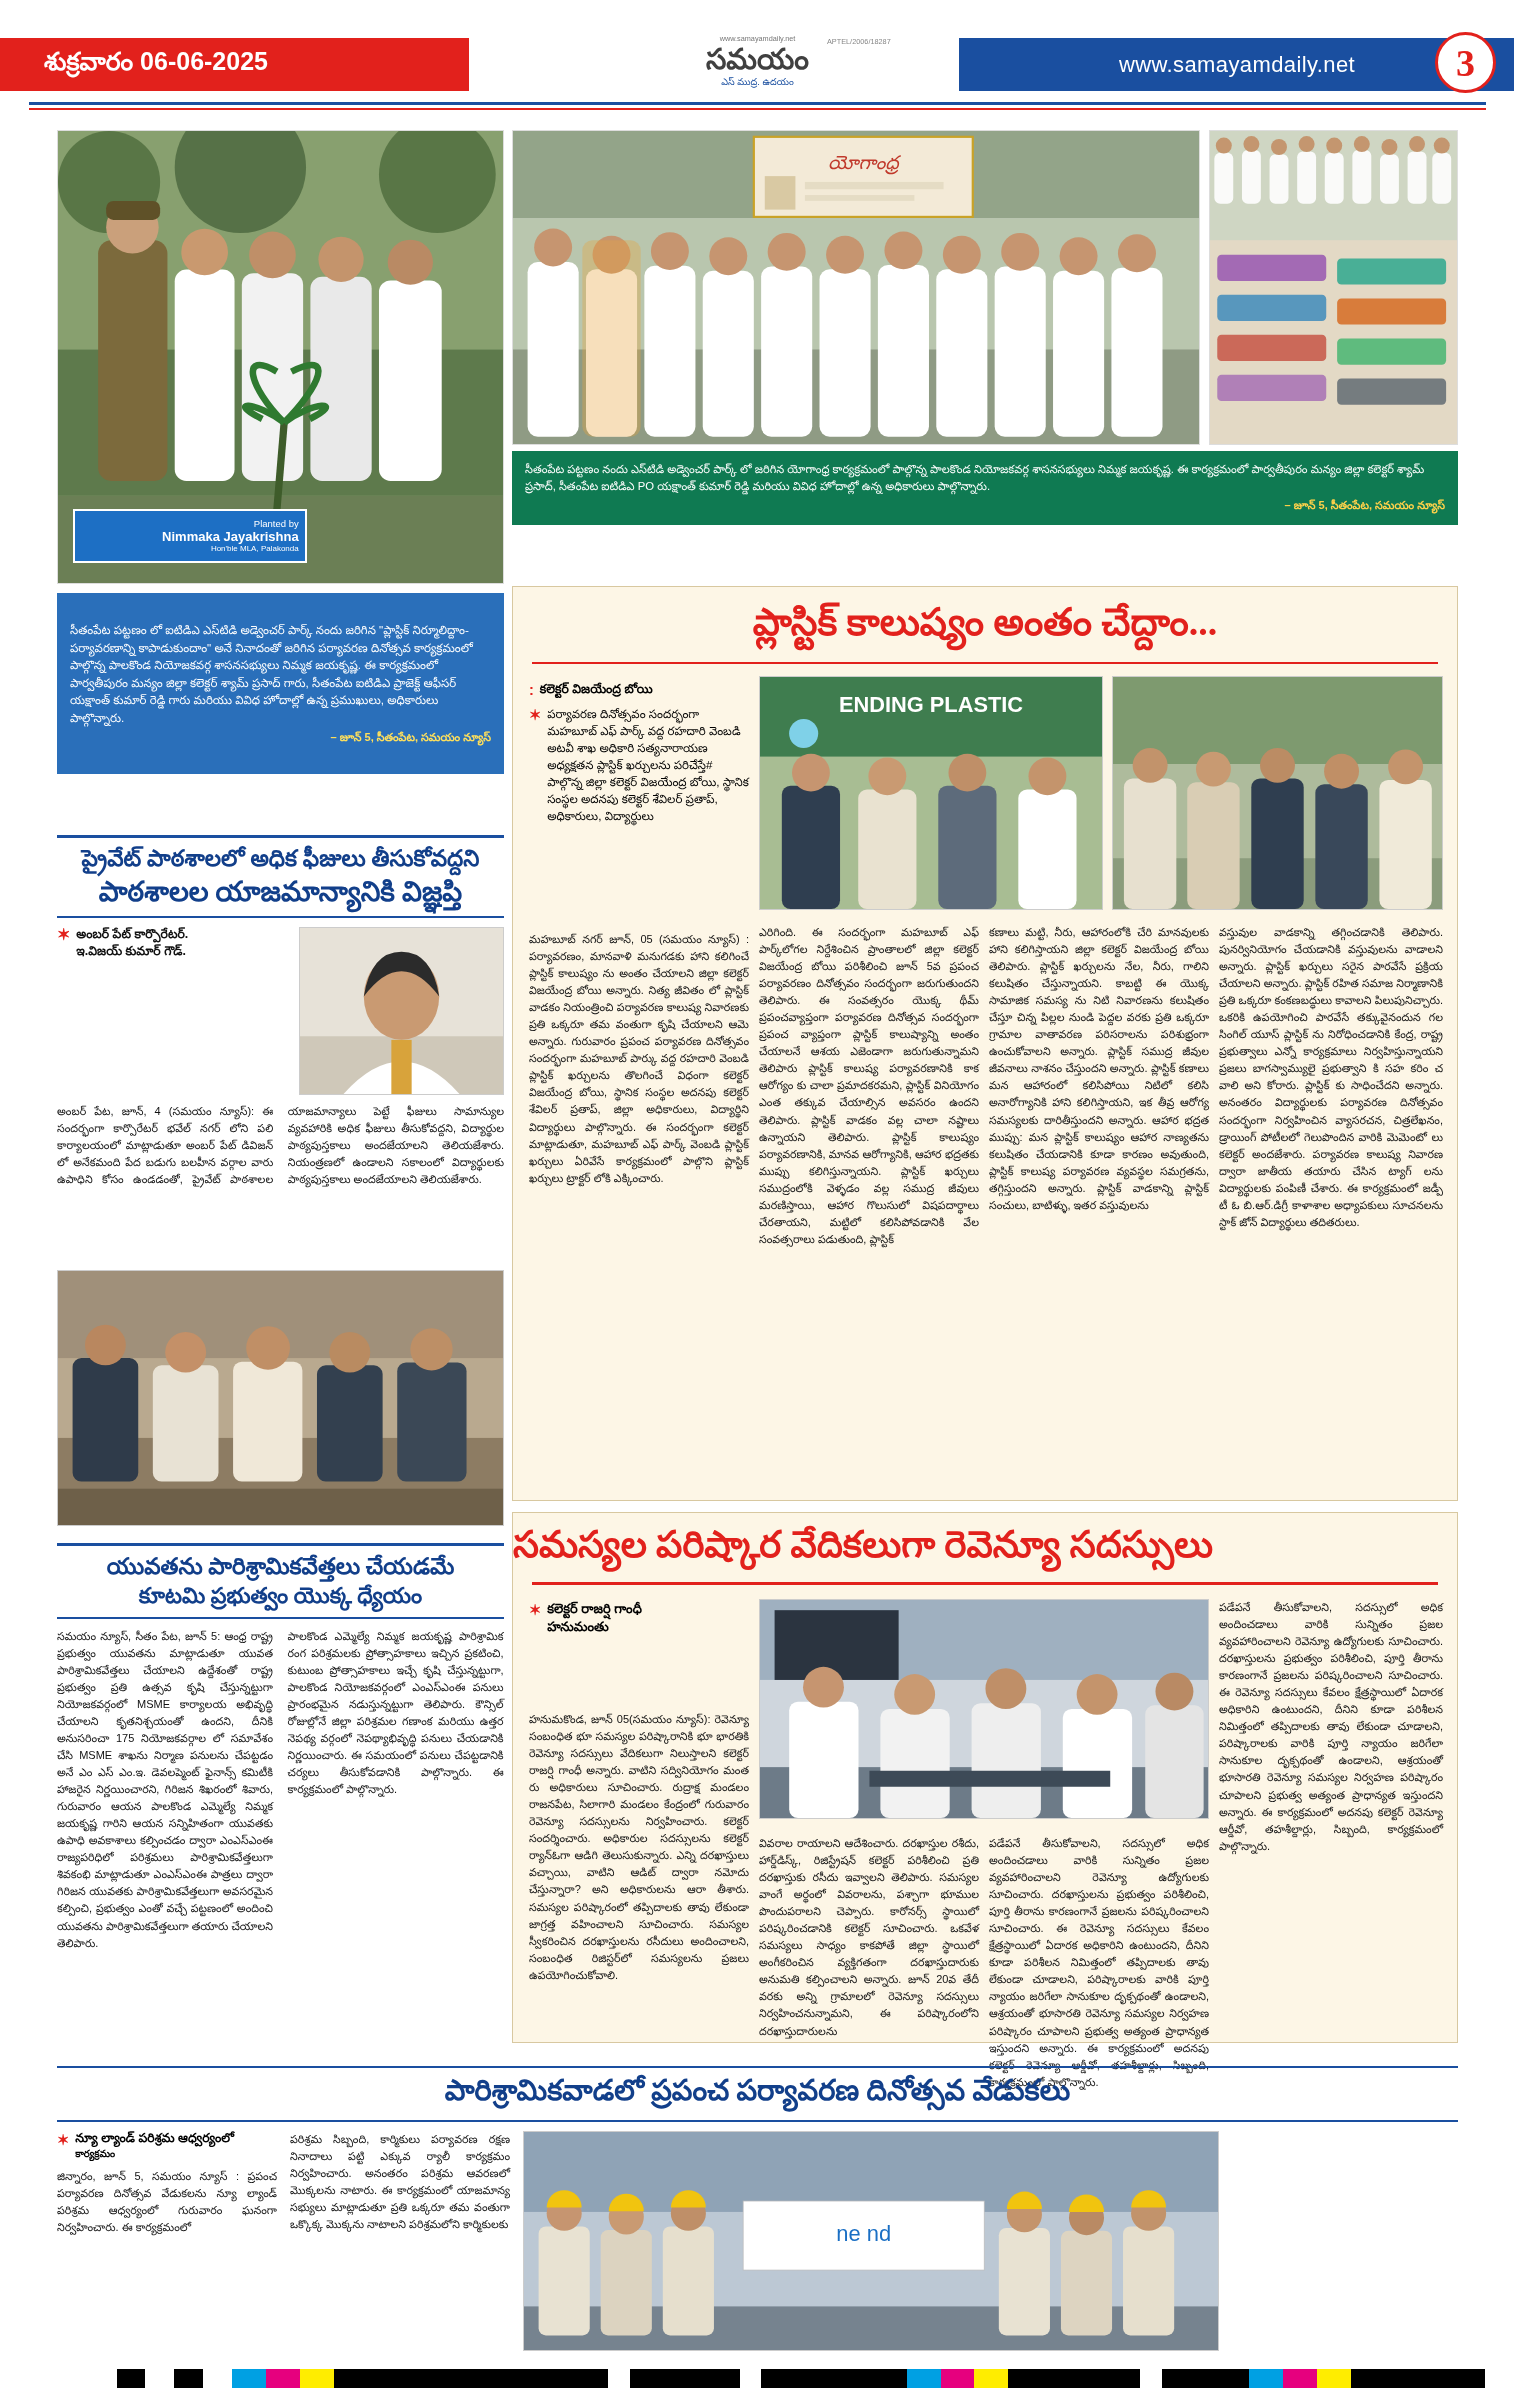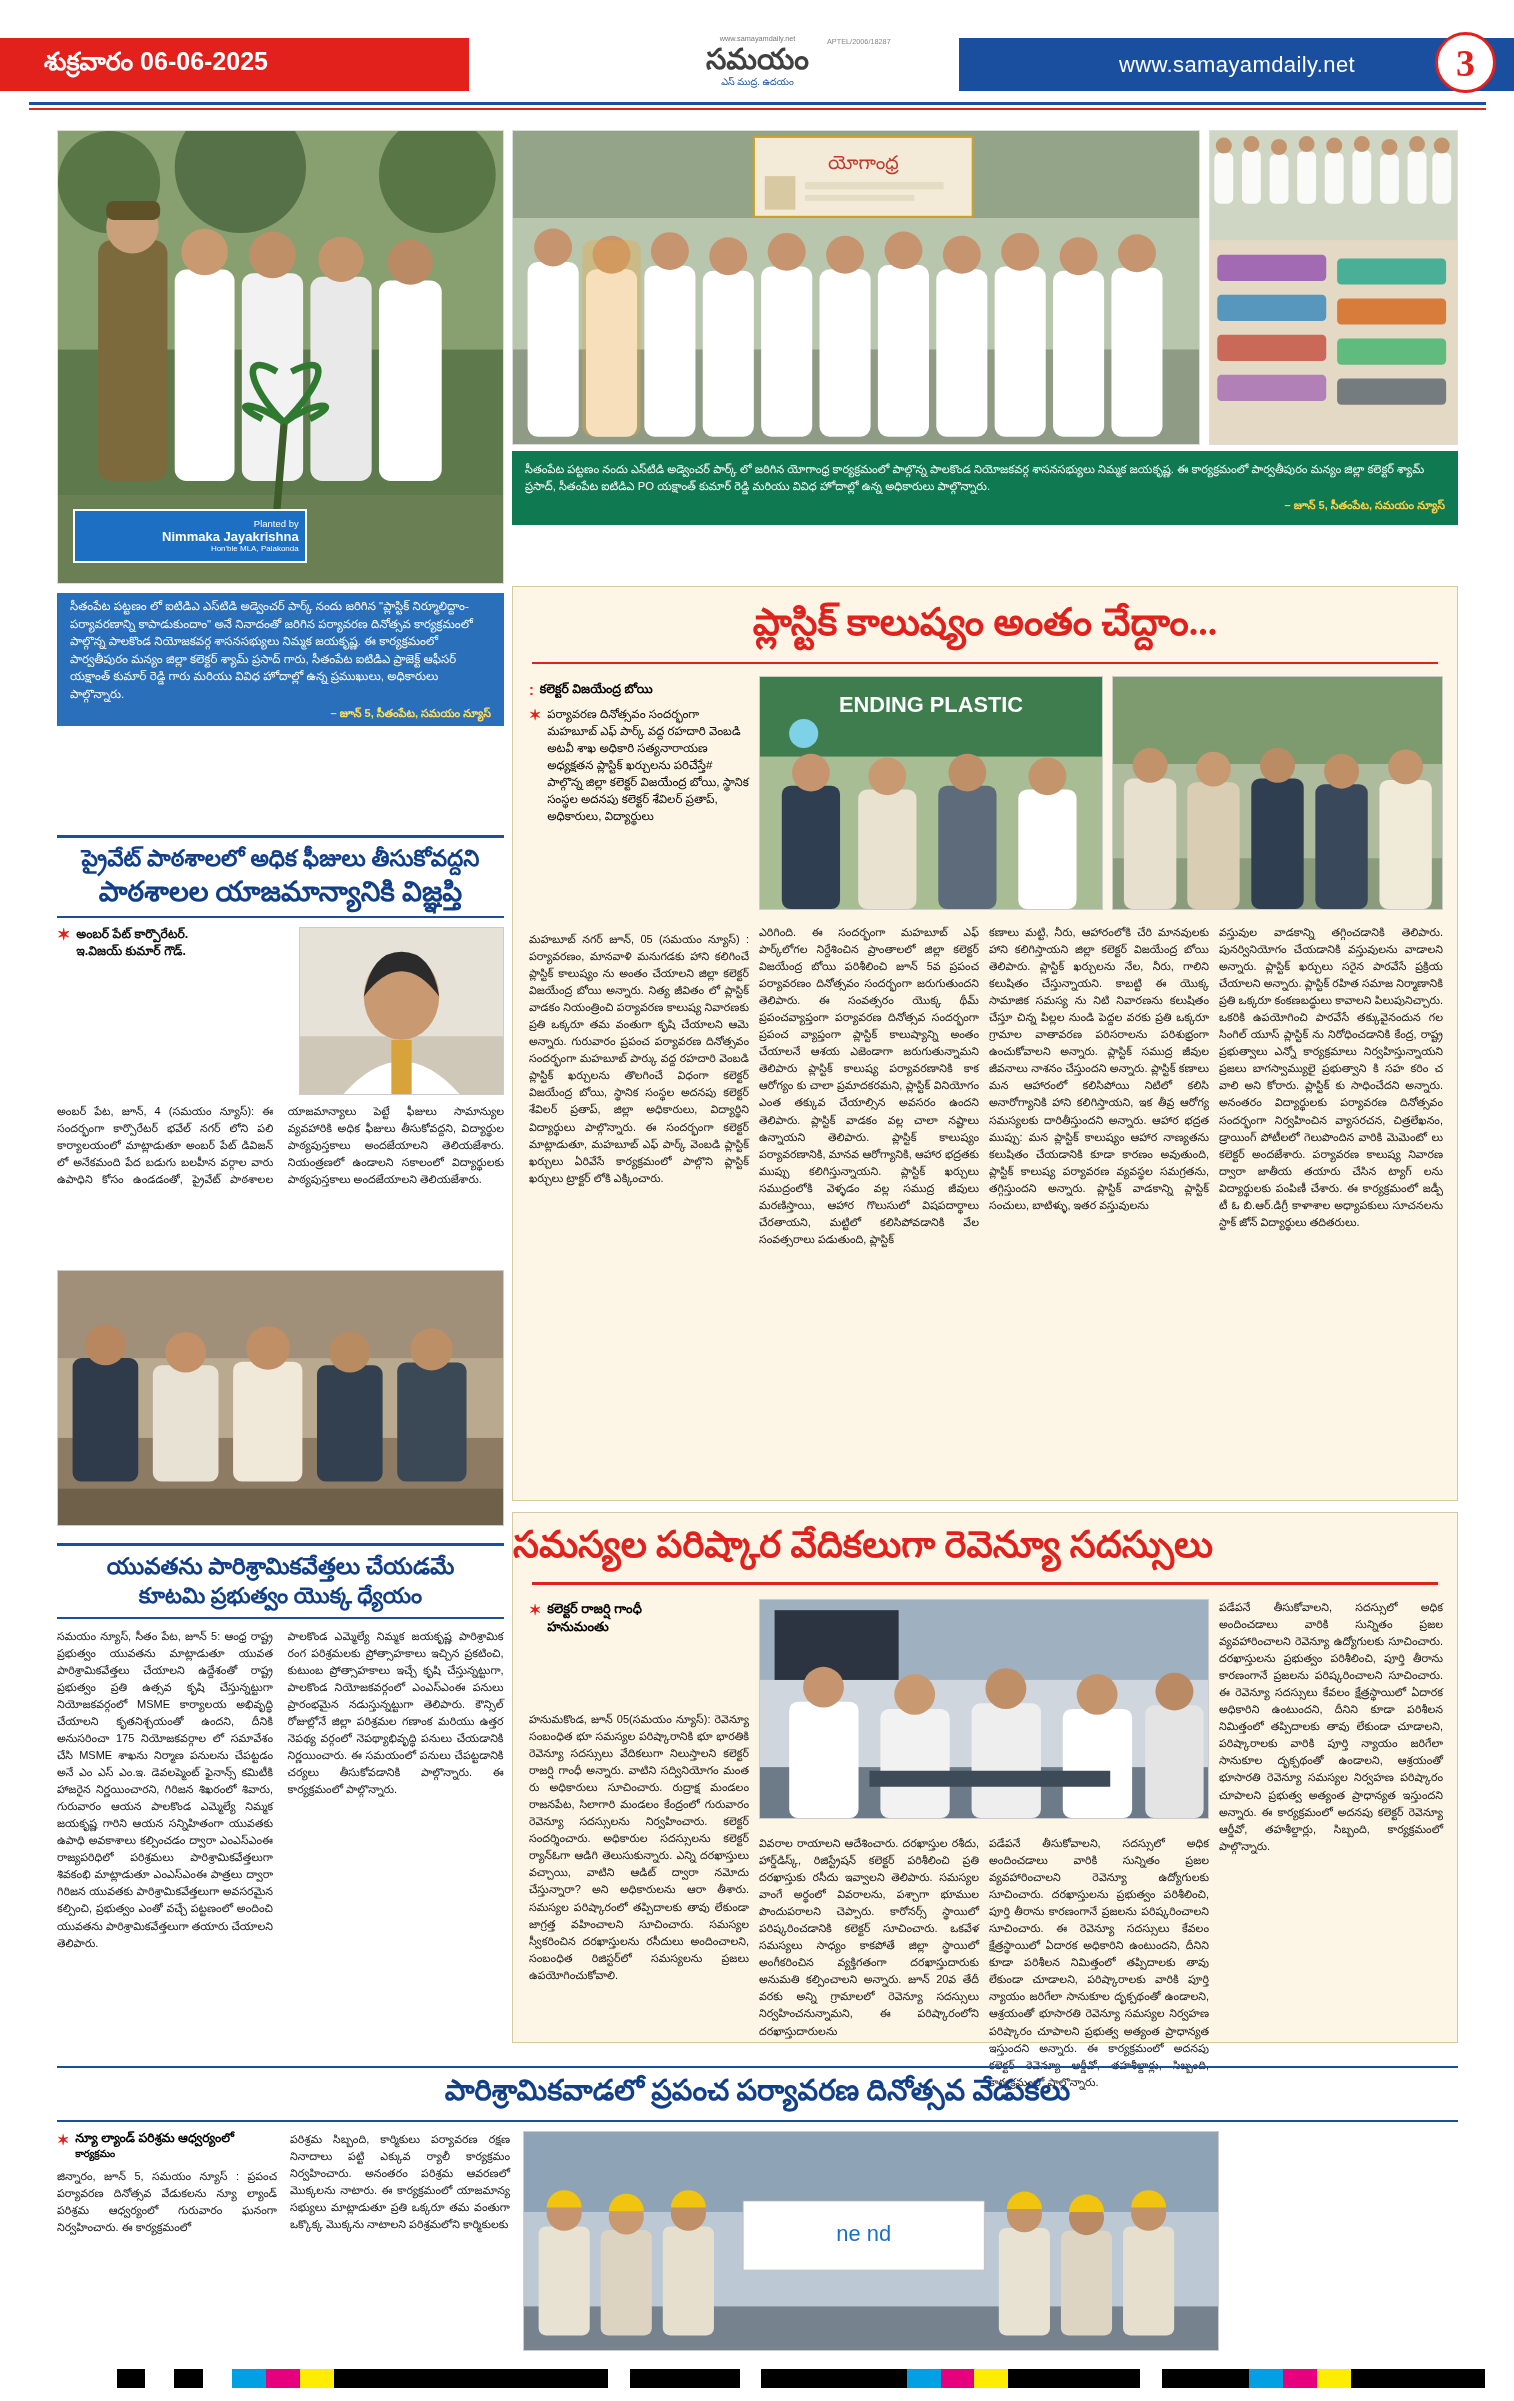--- a/index.html
+++ b/index.html
@@ -135,21 +135,21 @@
       </g>
     </svg>
     
     <div style="position:absolute; left:14.6px; bottom:20.5px; width:234px; background:#1d6fc4; border:2.9px solid #fff; padding:7.3px 5.9px; text-align:right;">
       <div style="color:#fff; font-size:9.5px;">Planted by</div>
       <div style="color:#fff; font-size:13px; font-weight:bold;">Nimmaka Jayakrishna</div>
       <div style="color:#fff; font-size:8px;">Hon'ble MLA, Palakonda</div>
     </div>
   </div>
 
-  <div class="photo" style="left:512px; top:130px; width:688px; height:315px; border:1.5px solid #ddd;">
+  <div class="photo" style="left:512px; top:130px; width:688px; height:315px; border:1.5px solid #ddd;font-style:italic;">
     <svg class="ph-inner" viewBox="0 0 940 430" preserveAspectRatio="none">
       <rect width="940" height="430" fill="#cfd9c9"></rect>
       <rect width="940" height="120" fill="#93a489"></rect>
       <rect y="120" width="940" height="180" fill="#b9c6ae"></rect>
       <rect y="300" width="940" height="130" fill="#8f9b84"></rect>
 
       <rect x="330" y="8" width="300" height="110" fill="#f3ead7" stroke="#c9a227" stroke-width="3"></rect>
       <text x="480" y="52" font-size="26" fill="#c0392b" text-anchor="middle" font-family="Liberation Serif">యోగాంధ్ర</text>
       <rect x="345" y="62" width="42" height="46" fill="#d9c9a3"></rect>
       <rect x="400" y="70" width="190" height="10" fill="#e5dcc4"></rect>
@@ -222,21 +222,21 @@
         <rect x="175" y="340" width="150" height="36" rx="6" fill="#2c3e50" opacity="0.6"></rect>
       </g>
     </svg>
   </div>
 
   <div style="position:absolute; left:512px; top:451px; width:946px; background:#0f7a52; padding:10.2px 13px;">
     <div class="cap" style="color:#fff;">సీతంపేట పట్టణం నందు ఎస్‌టిడి అడ్వెంచర్ పార్క్ లో జరిగిన యోగాంధ్ర కార్యక్రమంలో పాల్గొన్న పాలకొండ నియోజకవర్గ శాసనసభ్యులు నిమ్మక జయకృష్ణ. ఈ కార్యక్రమంలో పార్వతీపురం మన్యం జిల్లా కలెక్టర్ శ్యామ్ ప్రసాద్, సీతంపేట ఐటిడిఎ PO యక్షాంత్ కుమార్ రెడ్డి మరియు వివిధ హోదాల్లో ఉన్న అధికారులు పాల్గొన్నారు.</div>
     <span style="display:block; text-align:right; color:#ffd24a; font-weight:bold; font-size:11px; margin-top:4.4px;">– జూన్ 5, సీతంపేట, సమయం న్యూస్</span>
   </div>
 
-  <div style="position:absolute; left:57px; top:593px; width:447px; background:#2a6fba; padding:4px 13px;">
+  <div style="position:absolute; left:57px; top:593px; width:447px; background:#2a6fba; padding:28px 13px;">
     <div class="cap" style="color:#fff; font-size:11.7px;">సీతంపేట పట్టణం లో ఐటిడిఎ ఎస్‌టిడి అడ్వెంచర్ పార్క్ నందు జరిగిన "ప్లాస్టిక్ నిర్మూలిద్దాం- పర్యావరణాన్ని కాపాడుకుందాం" అనే నినాదంతో జరిగిన పర్యావరణ దినోత్సవ కార్యక్రమంలో పాల్గొన్న పాలకొండ నియోజకవర్గ శాసనసభ్యులు నిమ్మక జయకృష్ణ. ఈ కార్యక్రమంలో పార్వతీపురం మన్యం జిల్లా కలెక్టర్ శ్యామ్ ప్రసాద్ గారు, సీతంపేట ఐటిడిఎ ప్రాజెక్ట్ ఆఫీసర్ యక్షాంత్ కుమార్ రెడ్డి గారు మరియు వివిధ హోదాల్లో ఉన్న ప్రముఖులు, అధికారులు పాల్గొన్నారు.</div>
     <span style="display:block; text-align:right; color:#ffe05c; font-weight:bold; font-size:11px; margin-top:4.4px;">– జూన్ 5, సీతంపేట, సమయం న్యూస్</span>
   </div>
 
   <div style="position:absolute; left:57px; top:835px; width:447px;">
     <div class="rule-h" style="width:100%; height:2.9px; background:#1a4fa0;"></div>
     <div class="hl-blue" style="font-size:23px; line-height:1.25; text-align:center; margin-top:7.3px;">ప్రైవేట్ పాఠశాలలో అధిక ఫీజులు తీసుకోవద్దని</div>
     <div class="hl-blue" style="font-size:28px; line-height:1.25; text-align:center;">పాఠశాలల యాజమాన్యానికి విజ్ఞప్తి</div>
     <div style="height:2.2px; background:#1a4fa0; margin:7.3px 0 8.8px 0;"></div>
 

